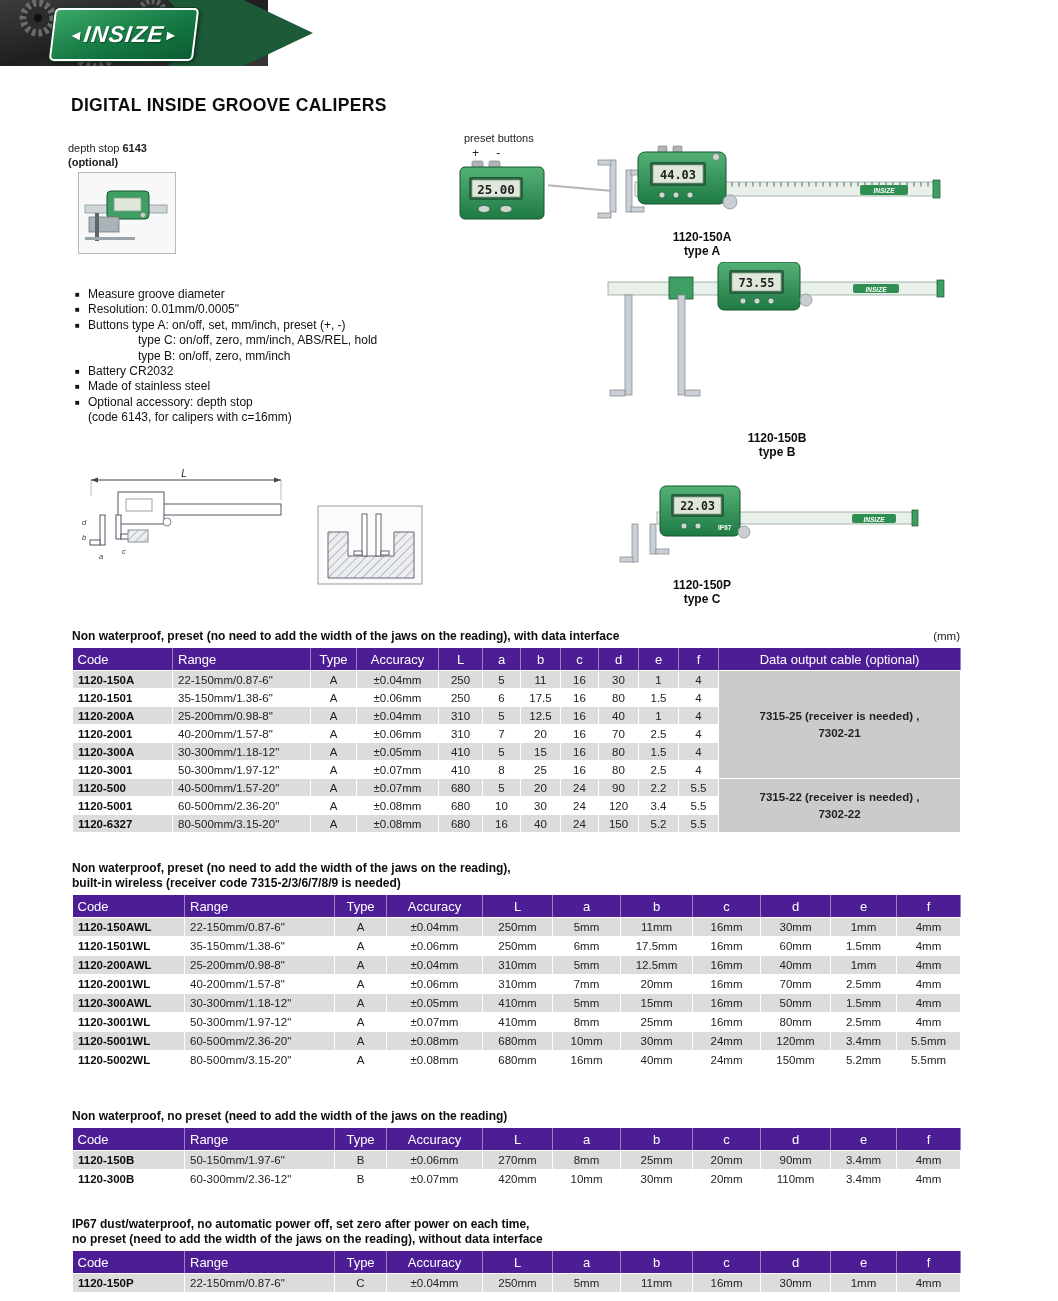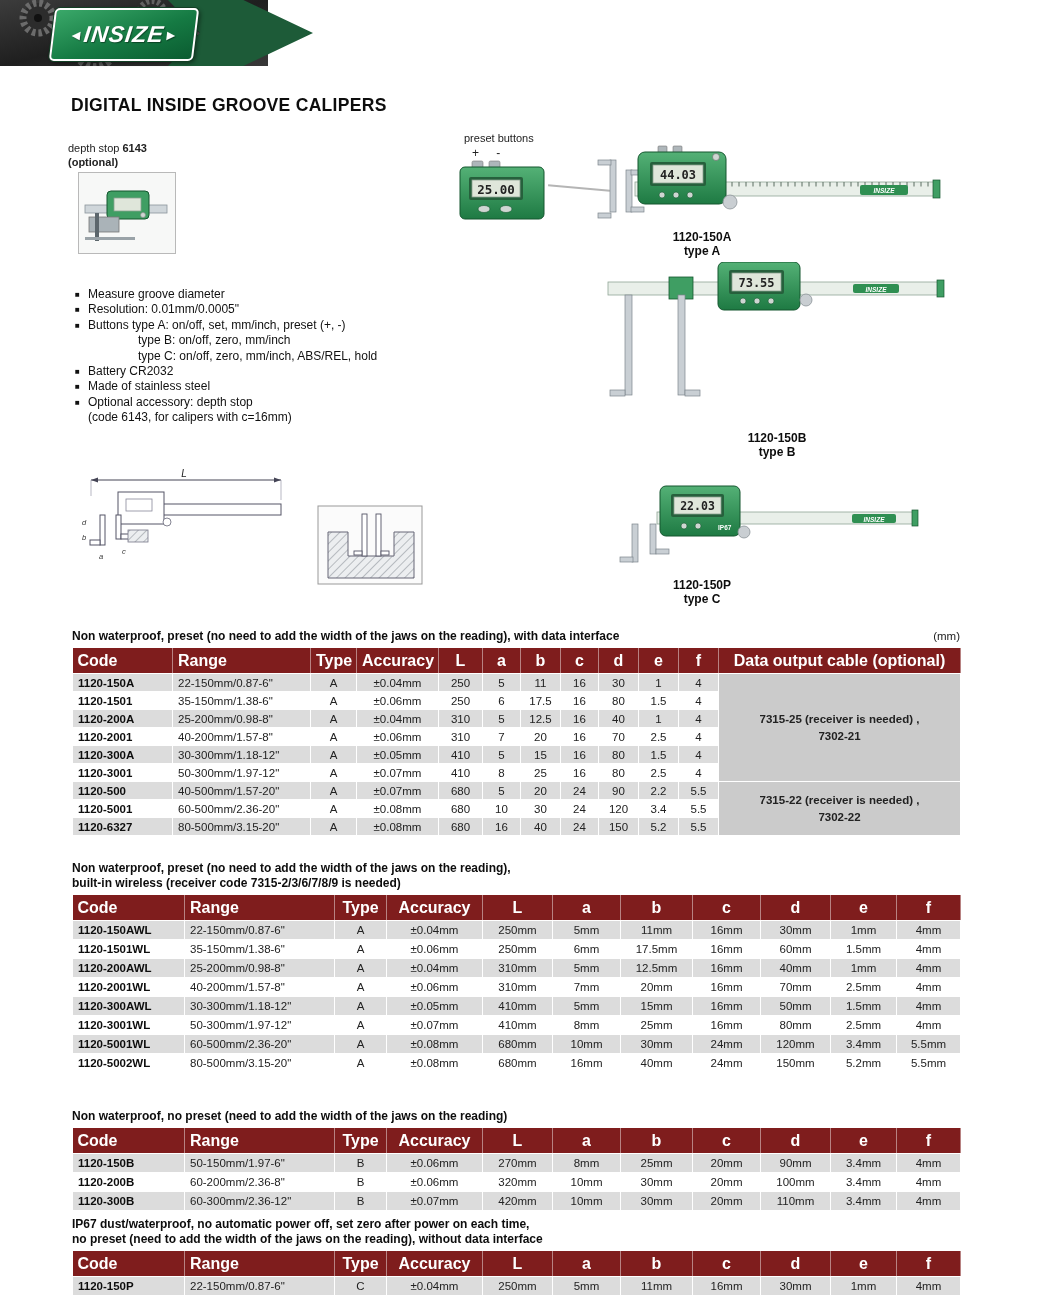--- a/index.html
+++ b/index.html
@@ -48,21 +48,21 @@
   .lblB{left:697px;top:431px;width:160px;}
   .lblC{left:622px;top:578px;width:160px;}
   .tech{position:absolute;left:66px;top:466px;}
 
   
   .tsec{position:absolute;left:72px;width:888px;}
   .ts1{top:629px;} .ts2{top:861px;} .ts3{top:1109px;} .ts4{top:1217px;}
   .cap{font-weight:bold;font-size:12px;line-height:15px;margin-bottom:4px;color:#0d0d0d;position:relative;padding-right:40px;}
   .cap-right{position:absolute;right:0;top:1px;font-weight:normal;font-size:11.5px;color:#222;}
   table.spec{border-collapse:collapse;table-layout:fixed;width:888px;}
-  .spec th{background:#7f1d1d;color:#fff;font-size:16px;font-weight:bold;padding:3.5px 5px;text-align:center;
+  .spec th{background:#4c1d95;color:#fff;font-size:13px;font-weight:normal;padding:3.5px 5px;text-align:center;
     border-right:1px solid rgba(255,255,255,.45);border-bottom:1px solid #fff;}
   .spec th.left{text-align:left;}
   .spec td{font-size:11.5px;padding:3px 5px;text-align:center;border:1px solid #fff;color:#222;vertical-align:middle;}
   table.t1 td{padding:2.5px 5px;}
   .spec td.left{text-align:left;}
   .spec td.code{font-weight:bold;color:#0d0d0d;}
   .spec tbody tr:nth-child(odd){background:#dcdcdc;}
   .spec tbody tr:nth-child(even){background:#fff;}
   .spec td.cable{background:#cbcbcb;font-weight:bold;white-space:pre-line;line-height:1.4;}
 
@@ -117,22 +117,22 @@
       <rect x="10" y="44" width="30" height="15" fill="#aab3b8" stroke="#777" stroke-width="0.8"></rect>
       <rect x="16" y="40" width="4" height="28" fill="#5c666c"></rect>
       <rect x="6" y="64" width="50" height="3" fill="#9aa3a8"></rect>
     </svg>
   </div>
 
   <div class="features">
       <div class="feat"><span class="bullet">■</span><span>Measure groove diameter</span></div>
       <div class="feat"><span class="bullet">■</span><span>Resolution: 0.01mm/0.0005"</span></div>
       <div class="feat"><span class="bullet">■</span><span>Buttons type A: on/off, set, mm/inch, preset (+, -)</span></div>
+      <div class="feat indent"><span class="bullet"></span><span>type C: on/off, zero, mm/inch, ABS/REL, hold</span></div>
       <div class="feat indent"><span class="bullet"></span><span>type B: on/off, zero, mm/inch</span></div>
-      <div class="feat indent"><span class="bullet"></span><span>type C: on/off, zero, mm/inch, ABS/REL, hold</span></div>
       <div class="feat"><span class="bullet">■</span><span>Battery CR2032</span></div>
       <div class="feat"><span class="bullet">■</span><span>Made of stainless steel</span></div>
       <div class="feat"><span class="bullet">■</span><span>Optional accessory: depth stop</span></div>
       <div class="feat"><span class="bullet"></span><span>(code 6143, for calipers with c=16mm)</span></div>
     </div>
 
   <div class="preset-label">preset buttons</div>
   <div class="plus-minus">+ -</div>
   <div class="leader"></div>
   <div class="inset">
@@ -653,33 +653,20 @@
             <td>±0.06mm</td>
             <td>270mm</td>
             <td>8mm</td>
             <td>25mm</td>
             <td>20mm</td>
             <td>90mm</td>
             <td>3.4mm</td>
             <td>4mm</td>
           </tr>
           <tr>
-            <td class="code left">1120-200B</td>
-            <td class="left">60-200mm/2.36-8"</td>
-            <td>B</td>
-            <td>±0.06mm</td>
-            <td>320mm</td>
-            <td>10mm</td>
-            <td>30mm</td>
-            <td>20mm</td>
-            <td>100mm</td>
-            <td>3.4mm</td>
-            <td>4mm</td>
-          </tr>
-          <tr>
             <td class="code left">1120-300B</td>
             <td class="left">60-300mm/2.36-12"</td>
             <td>B</td>
             <td>±0.07mm</td>
             <td>420mm</td>
             <td>10mm</td>
             <td>30mm</td>
             <td>20mm</td>
             <td>110mm</td>
             <td>3.4mm</td>

